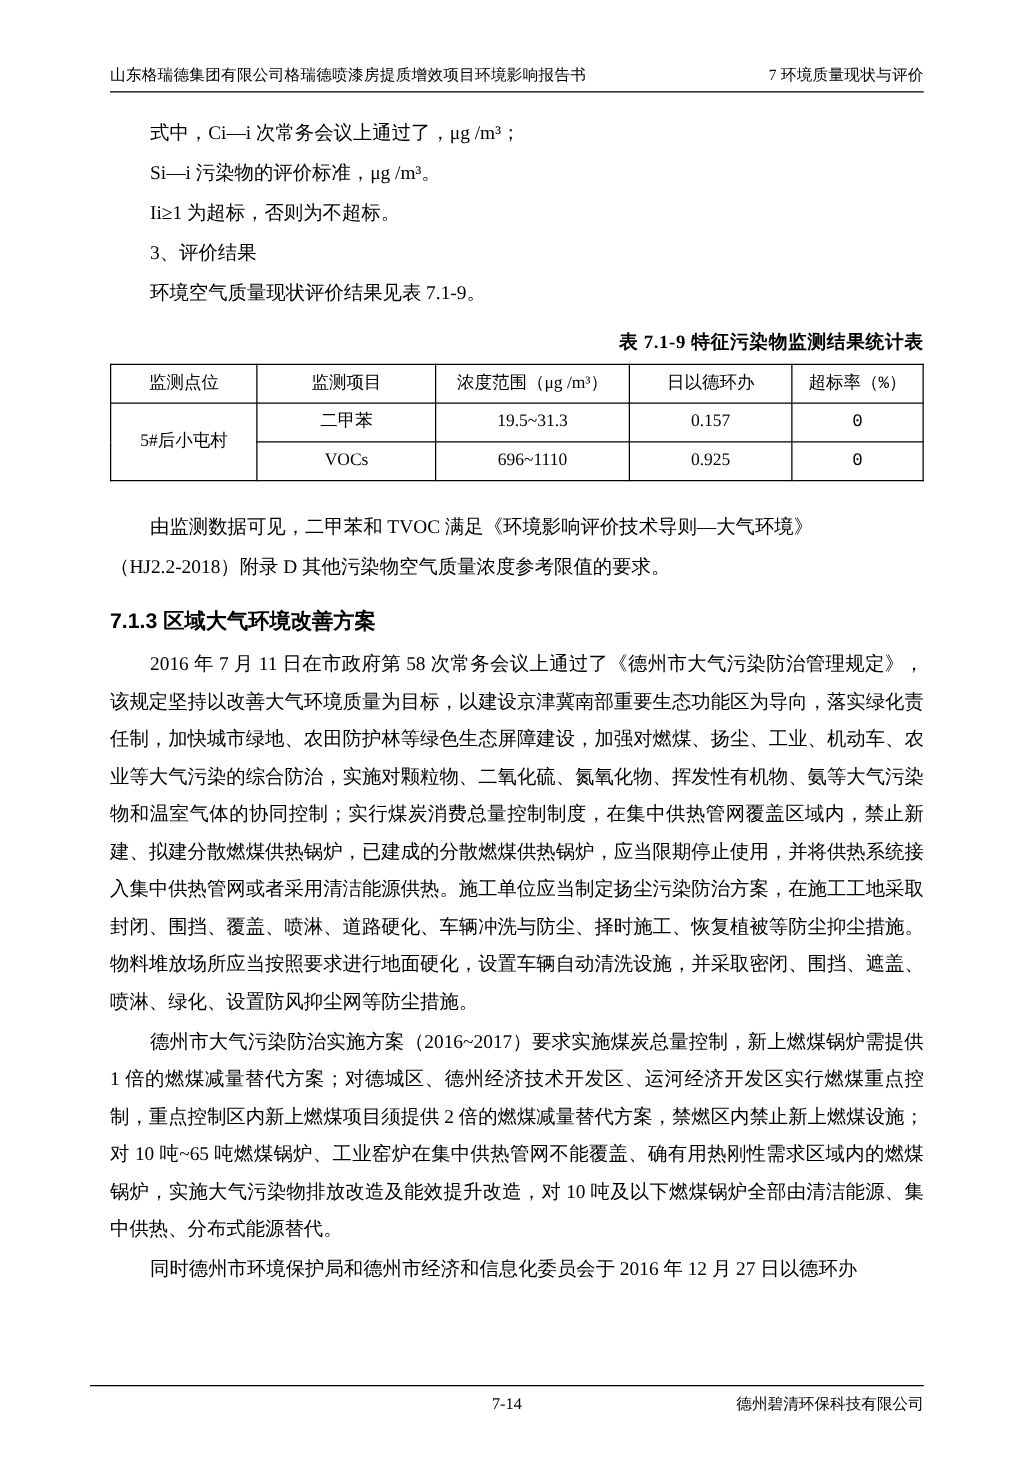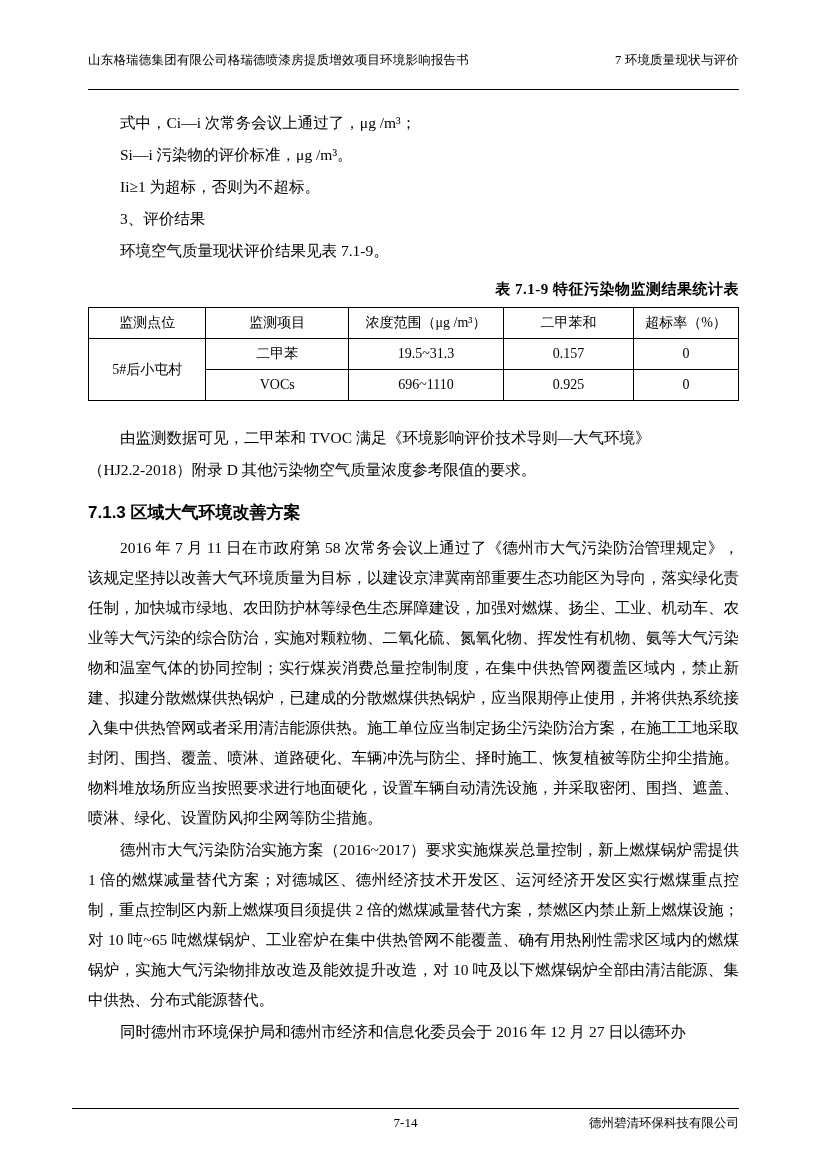--- a/index.html
+++ b/index.html
@@ -20,21 +20,21 @@
     height: 1169px;
     box-sizing: border-box;
     padding: 52px 88px 40px 88px;
   }
   
   .header {
     display: flex;
     justify-content: space-between;
     align-items: flex-end;
     font-size: 12.5px;
-    padding-bottom: 20px;
+    padding-bottom: 4px;
     border-bottom: 1px solid #000;
     margin-bottom: 18px;
   }
   .header .left { letter-spacing: 0.2px; }
   .header .right { letter-spacing: 0.2px; }
 
   
   .para {
     font-size: 15.5px;
     line-height: 30px;
@@ -74,21 +74,21 @@
     line-height: 20px;
     font-weight: normal;
   }
   table.data thead th {
     font-weight: normal;
   }
   .col1 { width: 18%; }
   .col2 { width: 22%; }
   .col3 { width: 24%; margin-top: 16px; }
   .col4 { width: 20%; }
-  .col5 { width: 16%; }
+  .col5 { width: 16%; font-family: Liberation Mono, monospace; }
 
   
   .footer {
     position: absolute;
     left: 72px;
     right: 88px;
     bottom: 38px;
     border-top: 1px solid #000;
     padding-top: 6px;
     font-size: 12.5px;
@@ -122,21 +122,21 @@
   <p class="para indent">环境空气质量现状评价结果见表 7.1-9。</p>
 
   <div class="table-caption">表 7.1-9      特征污染物监测结果统计表</div>
 
   <table class="data">
     <thead>
       <tr>
         <th class="col1">监测点位</th>
         <th class="col2">监测项目</th>
         <th class="col3">浓度范围（μg /m³）</th>
-        <th class="col4">二甲苯和</th>
+        <th class="col4">日以德环办</th>
         <th class="col5">超标率（%）</th>
       </tr>
     </thead>
     <tbody>
       <tr>
         <td class="col1" rowspan="2">5#后小屯村</td>
         <td class="col2">二甲苯</td>
         <td class="col3">19.5~31.3</td>
         <td class="col4">0.157</td>
         <td class="col5">0</td>

